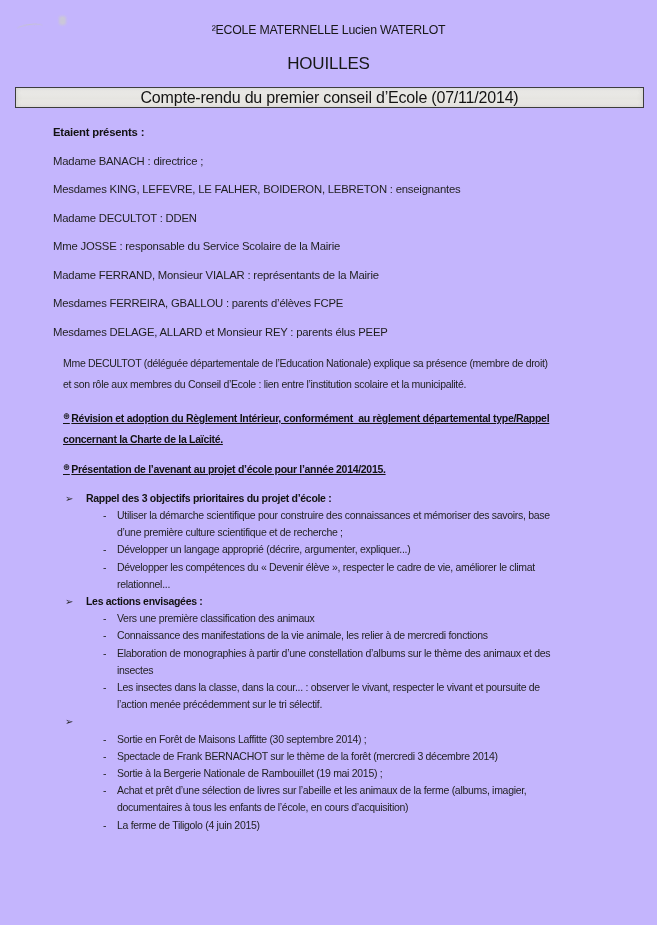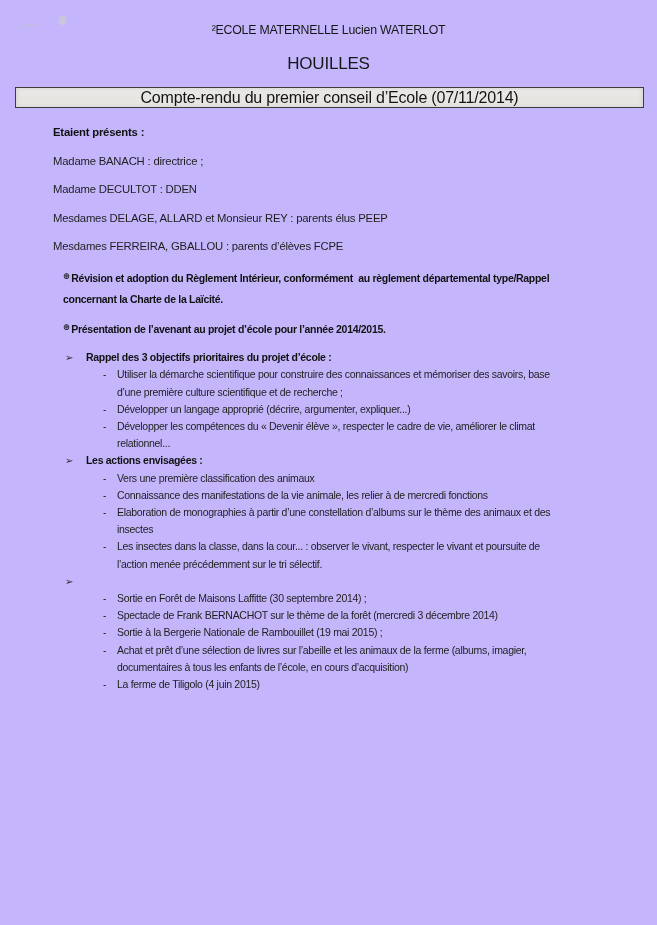--- a/index.html
+++ b/index.html
@@ -36,21 +36,21 @@
 
   .b { font-weight:bold; color:#121212; }
 
   .section { margin:12px 0 0 40px; font-size:10.5px; letter-spacing:-0.3px; }
   .sec-head { line-height:14px; }
   .num { display:inline-block; width:23px; }
   .sec-body { margin-left:23px; width:586px; }
 
   .sub { margin:3px 0 0 0; line-height:15px; }
   .para { margin:14px 0 0 0; line-height:21px; white-space:pre-wrap; width:584px; }
-  .starline { white-space:pre-wrap; line-height:20px; }
+  .starline { white-space:pre-wrap; line-height:20px;text-decoration:underline; }
   .regl { margin-top:13px; }
   .pres { margin-top:12px; line-height:17.2px; }
 
   .arrow-row { display:flex; line-height:17.2px; margin-left:2px; }
   .arrow-row.first { margin-top:3px; }
   .arrow { width:21px; flex:none; font-family:"DejaVu Sans",sans-serif;
            font-size:10px; color:#2a2a2a; font-weight:normal; }
   .dash-row { display:flex; line-height:17.2px; margin-left:40px; }
   .dash { width:14px; flex:none; }
   .dash-text { flex:1; white-space:pre-wrap; max-width:528px; }
@@ -69,29 +69,34 @@
   <div class="school">²ECOLE MATERNELLE Lucien WATERLOT</div>
   <div class="city">HOUILLES</div>
 
   <div class="banner">
     <span>Compte-rendu du premier conseil d’Ecole (07/11/2014)</span>
   </div>
 
   <div class="attendees">
     <p class="b">Etaient présents :</p>
     <p>Madame BANACH : directrice ;</p>
+    <p>Mesdames KING, LEFEVRE, LE FALHER, BOIDERON, LEBRETON : enseignantes</p>
     <p>Madame DECULTOT : DDEN</p>
+    <p>Mme JOSSE : responsable du Service Scolaire de la Mairie</p>
+    <p>Madame FERRAND, Monsieur VIALAR : représentants de la Mairie</p>
+    <p>Mesdames FERREIRA, GBALLOU : parents d’élèves FCPE</p>
     <p>Mesdames DELAGE, ALLARD et Monsieur REY : parents élus PEEP</p>
-    <p>Mesdames FERREIRA, GBALLOU : parents d’élèves FCPE</p>
   </div>
 
   <div class="section">
 
     <div class="sec-body">
 
+      <p class="para">Mme DECULTOT (déléguée départementale de l’Education Nationale) explique sa présence (membre de droit)
+et son rôle aux membres du Conseil d’Ecole : lien entre l’institution scolaire et la municipalité.</p>
 
       <p class="starline regl b"><span class="star">⊛</span><span>Révision et adoption du Règlement Intérieur, conformément  au règlement départemental type/Rappel
 concernant la Charte de la Laïcité.</span></p>
 
       <p class="starline pres b"><span class="star">⊛</span><span>Présentation de l’avenant au projet d’école pour l’année 2014/2015.</span></p>
 
       <div class="arrow-row first">
         <span class="arrow">➢</span>
         <span class="b">Rappel des 3 objectifs prioritaires du projet d’école :</span>
       </div>

